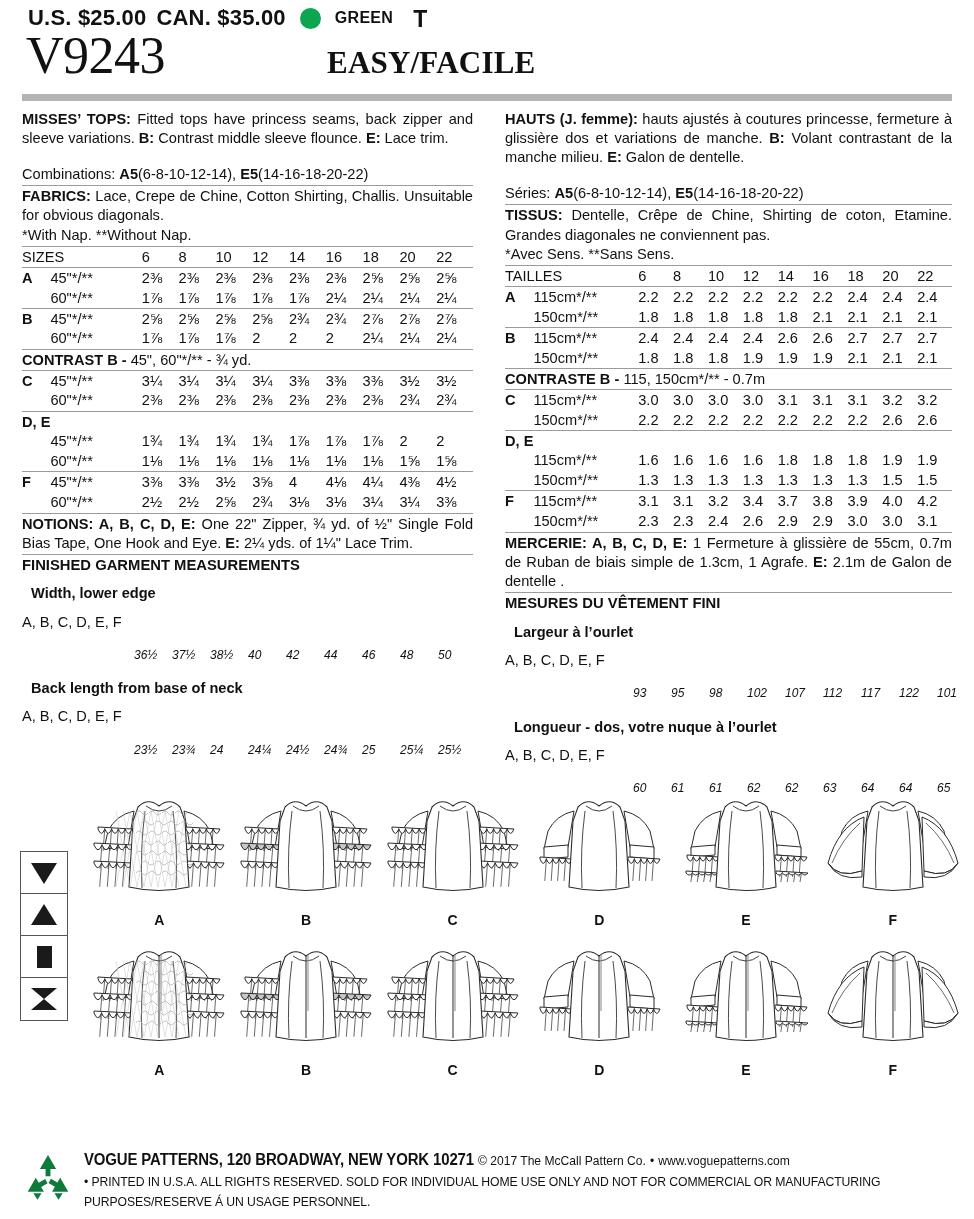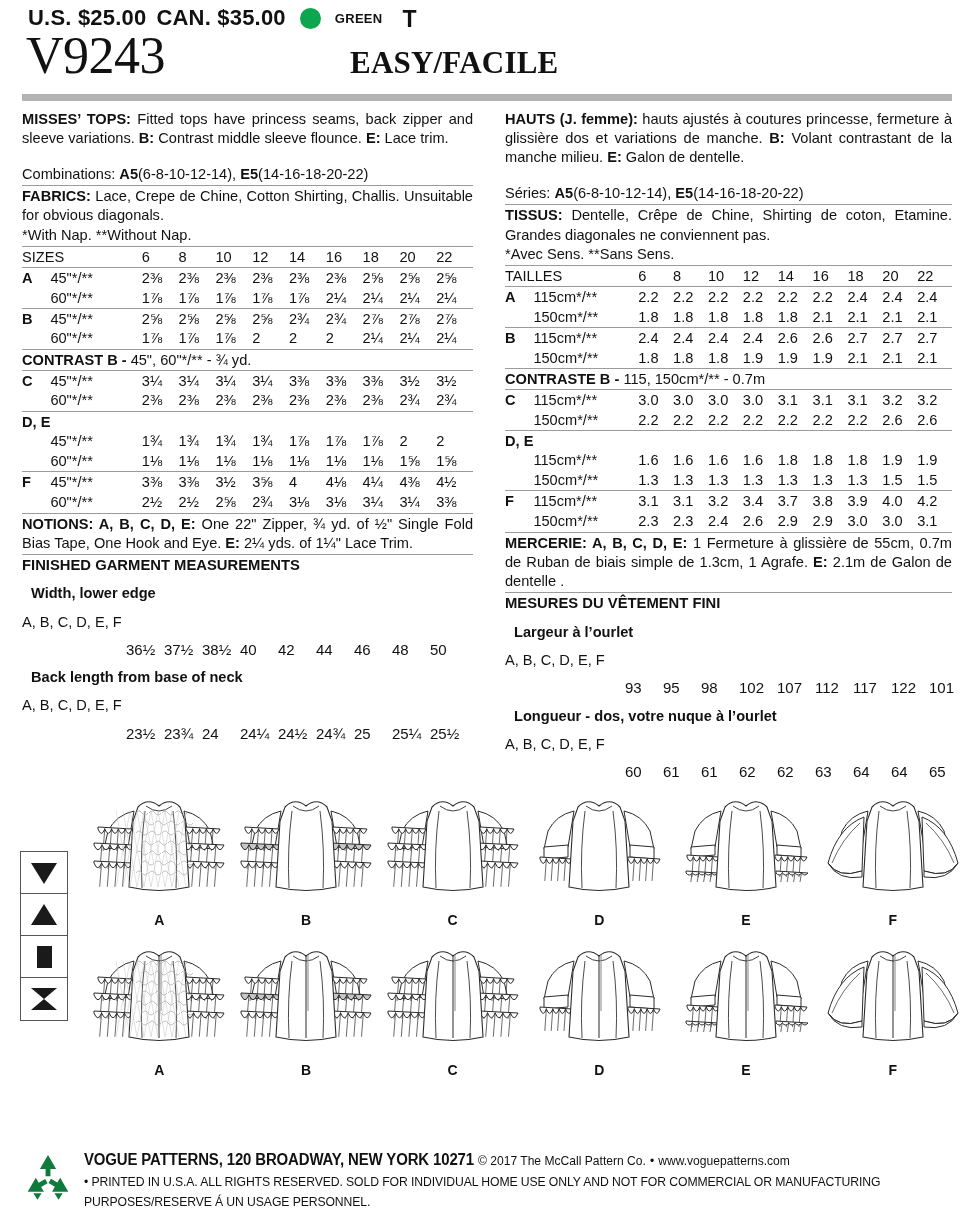--- a/index.html
+++ b/index.html
@@ -29,39 +29,38 @@
     letter-spacing: 0.2px;
   }
   .green-dot {
     width: 21px; height: 21px;
     border-radius: 50%;
     display: inline-block;
     margin: 0 4px;
   }
   .green-label {
     font-weight: bold;
-    font-size: 13px;
+    font-size: 16px;
     letter-spacing: 0.3px;
   }
   .t-mark {
     font-family: "Liberation Sans", sans-serif;
     font-weight: bold;
     font-size: 23px;
     margin-left: 10px;
     line-height: 1;
     position: relative;
     top: 1px;
   }
 
   .title-row {
     display: flex;
     align-items: baseline;
     padding: 0 0 0 26px;
     height: 58px;
-    gap: 23px;
   }
   .pattern-num {
     font-family: "Liberation Serif", serif;
     font-size: 52px;
     font-weight: normal;
     letter-spacing: -0.5px;
     line-height: 1;
   }
   .easy-facile {
     font-family: "Liberation Serif", serif;
@@ -145,24 +144,25 @@
     font-size: 14.6px;
     padding: 0;
     margin: 0;
   }
   .contrast-line .reg { font-weight: normal; }
 
   .fgm-title { font-weight: bold; font-size: 14.8px; margin: 0; }
   .fgm-sub { font-weight: bold; font-size: 14.6px; margin: 9px; }
   .fgm-views { font-size: 14.6px; margin: 0; }
   .fgm-nums {
-    font-size: 15px;
-    margin: 8px;
+    font-size: 12px;
+    margin: 16px;
     padding-left: 96px;
     white-space: nowrap;
+    font-style: italic;
   }
   .fgm-nums span { display: inline-block; }
   .col.left .fgm-nums span { width: 38px; }
   .col.right .fgm-nums span { width: 38px; }
   .col.right .fgm-nums { padding-left: 112px; }
 
   
   .illus {
     position: absolute;
     left: 0; top: 768px;

